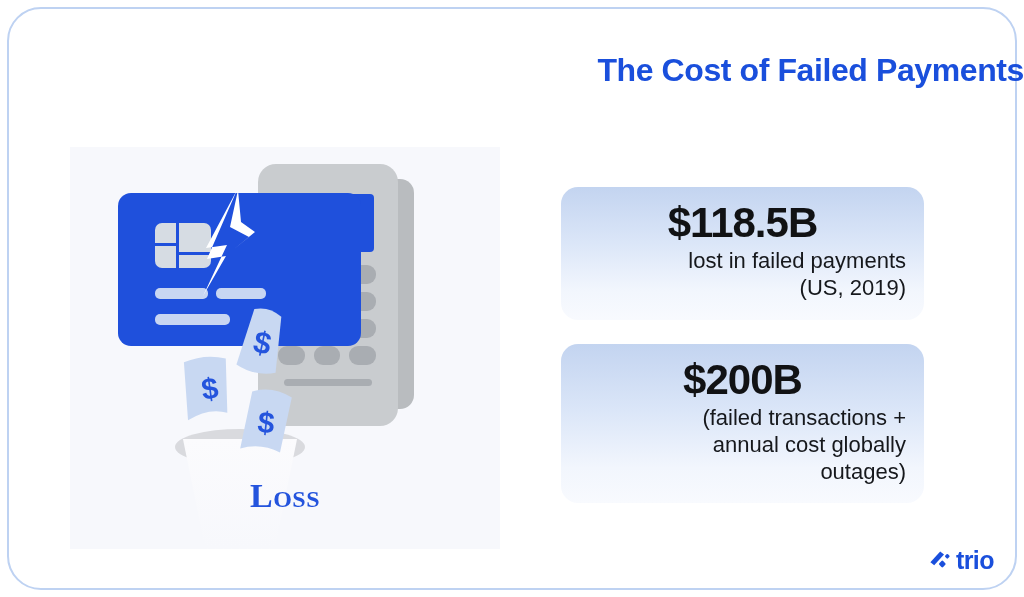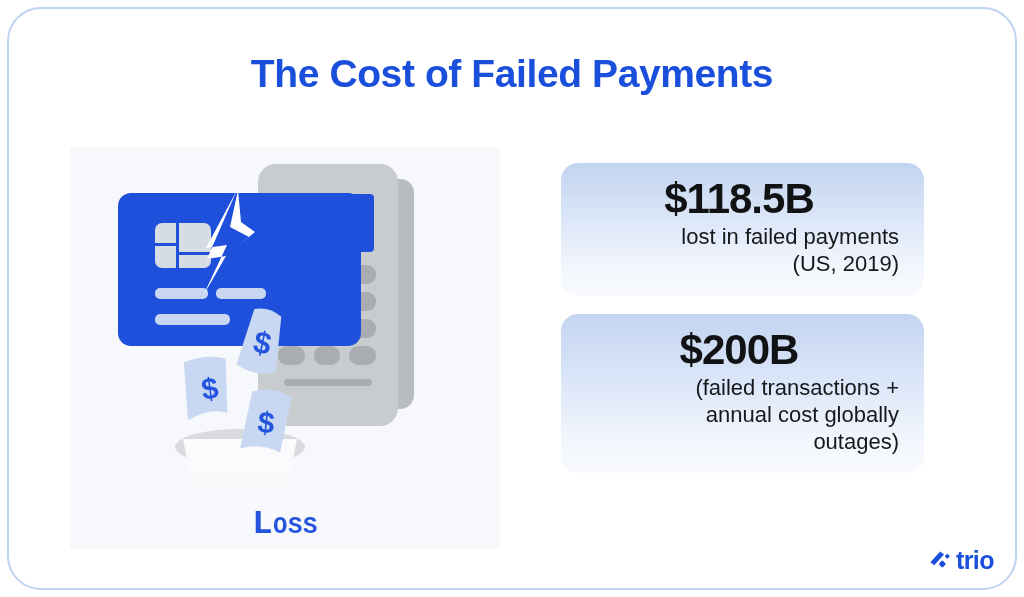--- a/index.html
+++ b/index.html
@@ -34,22 +34,22 @@
     box-sizing: border-box;
     pointer-events: none;
   }
 
   
   .title {
     position: absolute;
     left: 0;
     top: 52px;
     width: 1024px;
-    text-align: center;
-    font-size: 39px;
+    text-align: right;
+    font-size: 32px;
     font-weight: bold;
     letter-spacing: -0.4px;
     color: #1a4fdc;
     font-family: "Liberation Sans", sans-serif;
   }
 
   
   .illu-panel {
     position: absolute;
     left: 70px;
@@ -193,39 +193,39 @@
     position: absolute;
     left: 0;
     top: 330px;
     width: 430px;
     text-align: center;
     color: #2454dd;
     font-size: 34px;
     font-weight: bold;
     font-variant: small-caps;
     letter-spacing: 0.5px;
-    font-family: Liberation Mono, monospace;
-    margin-top: 28px;
+    font-family: Liberation Serif, serif;
   }
 
   
   .stats {
     position: absolute;
     left: 561px;
     top: 163px;
     width: 363px;
   }
   .stat-card {
     width: 363px;
     box-sizing: border-box;
     background: linear-gradient(180deg, #c3d4f0 0%, #dbe6f8 42%, #f2f6fd 78%, #f8fafe 100%);
     border-radius: 17px;
     text-align: center;
-    padding: 14px 25px 18px 18px;
+    padding: 14px 18px 18px 18px;
     margin-bottom: 18px;
+    margin-top: 24px;
   }
   .stat-value {
     font-size: 42px;
     font-weight: bold;
     color: #111214;
     letter-spacing: -1px;
     line-height: 1.05;
     font-family: "Liberation Sans", sans-serif;
   }
   .stat-desc {

